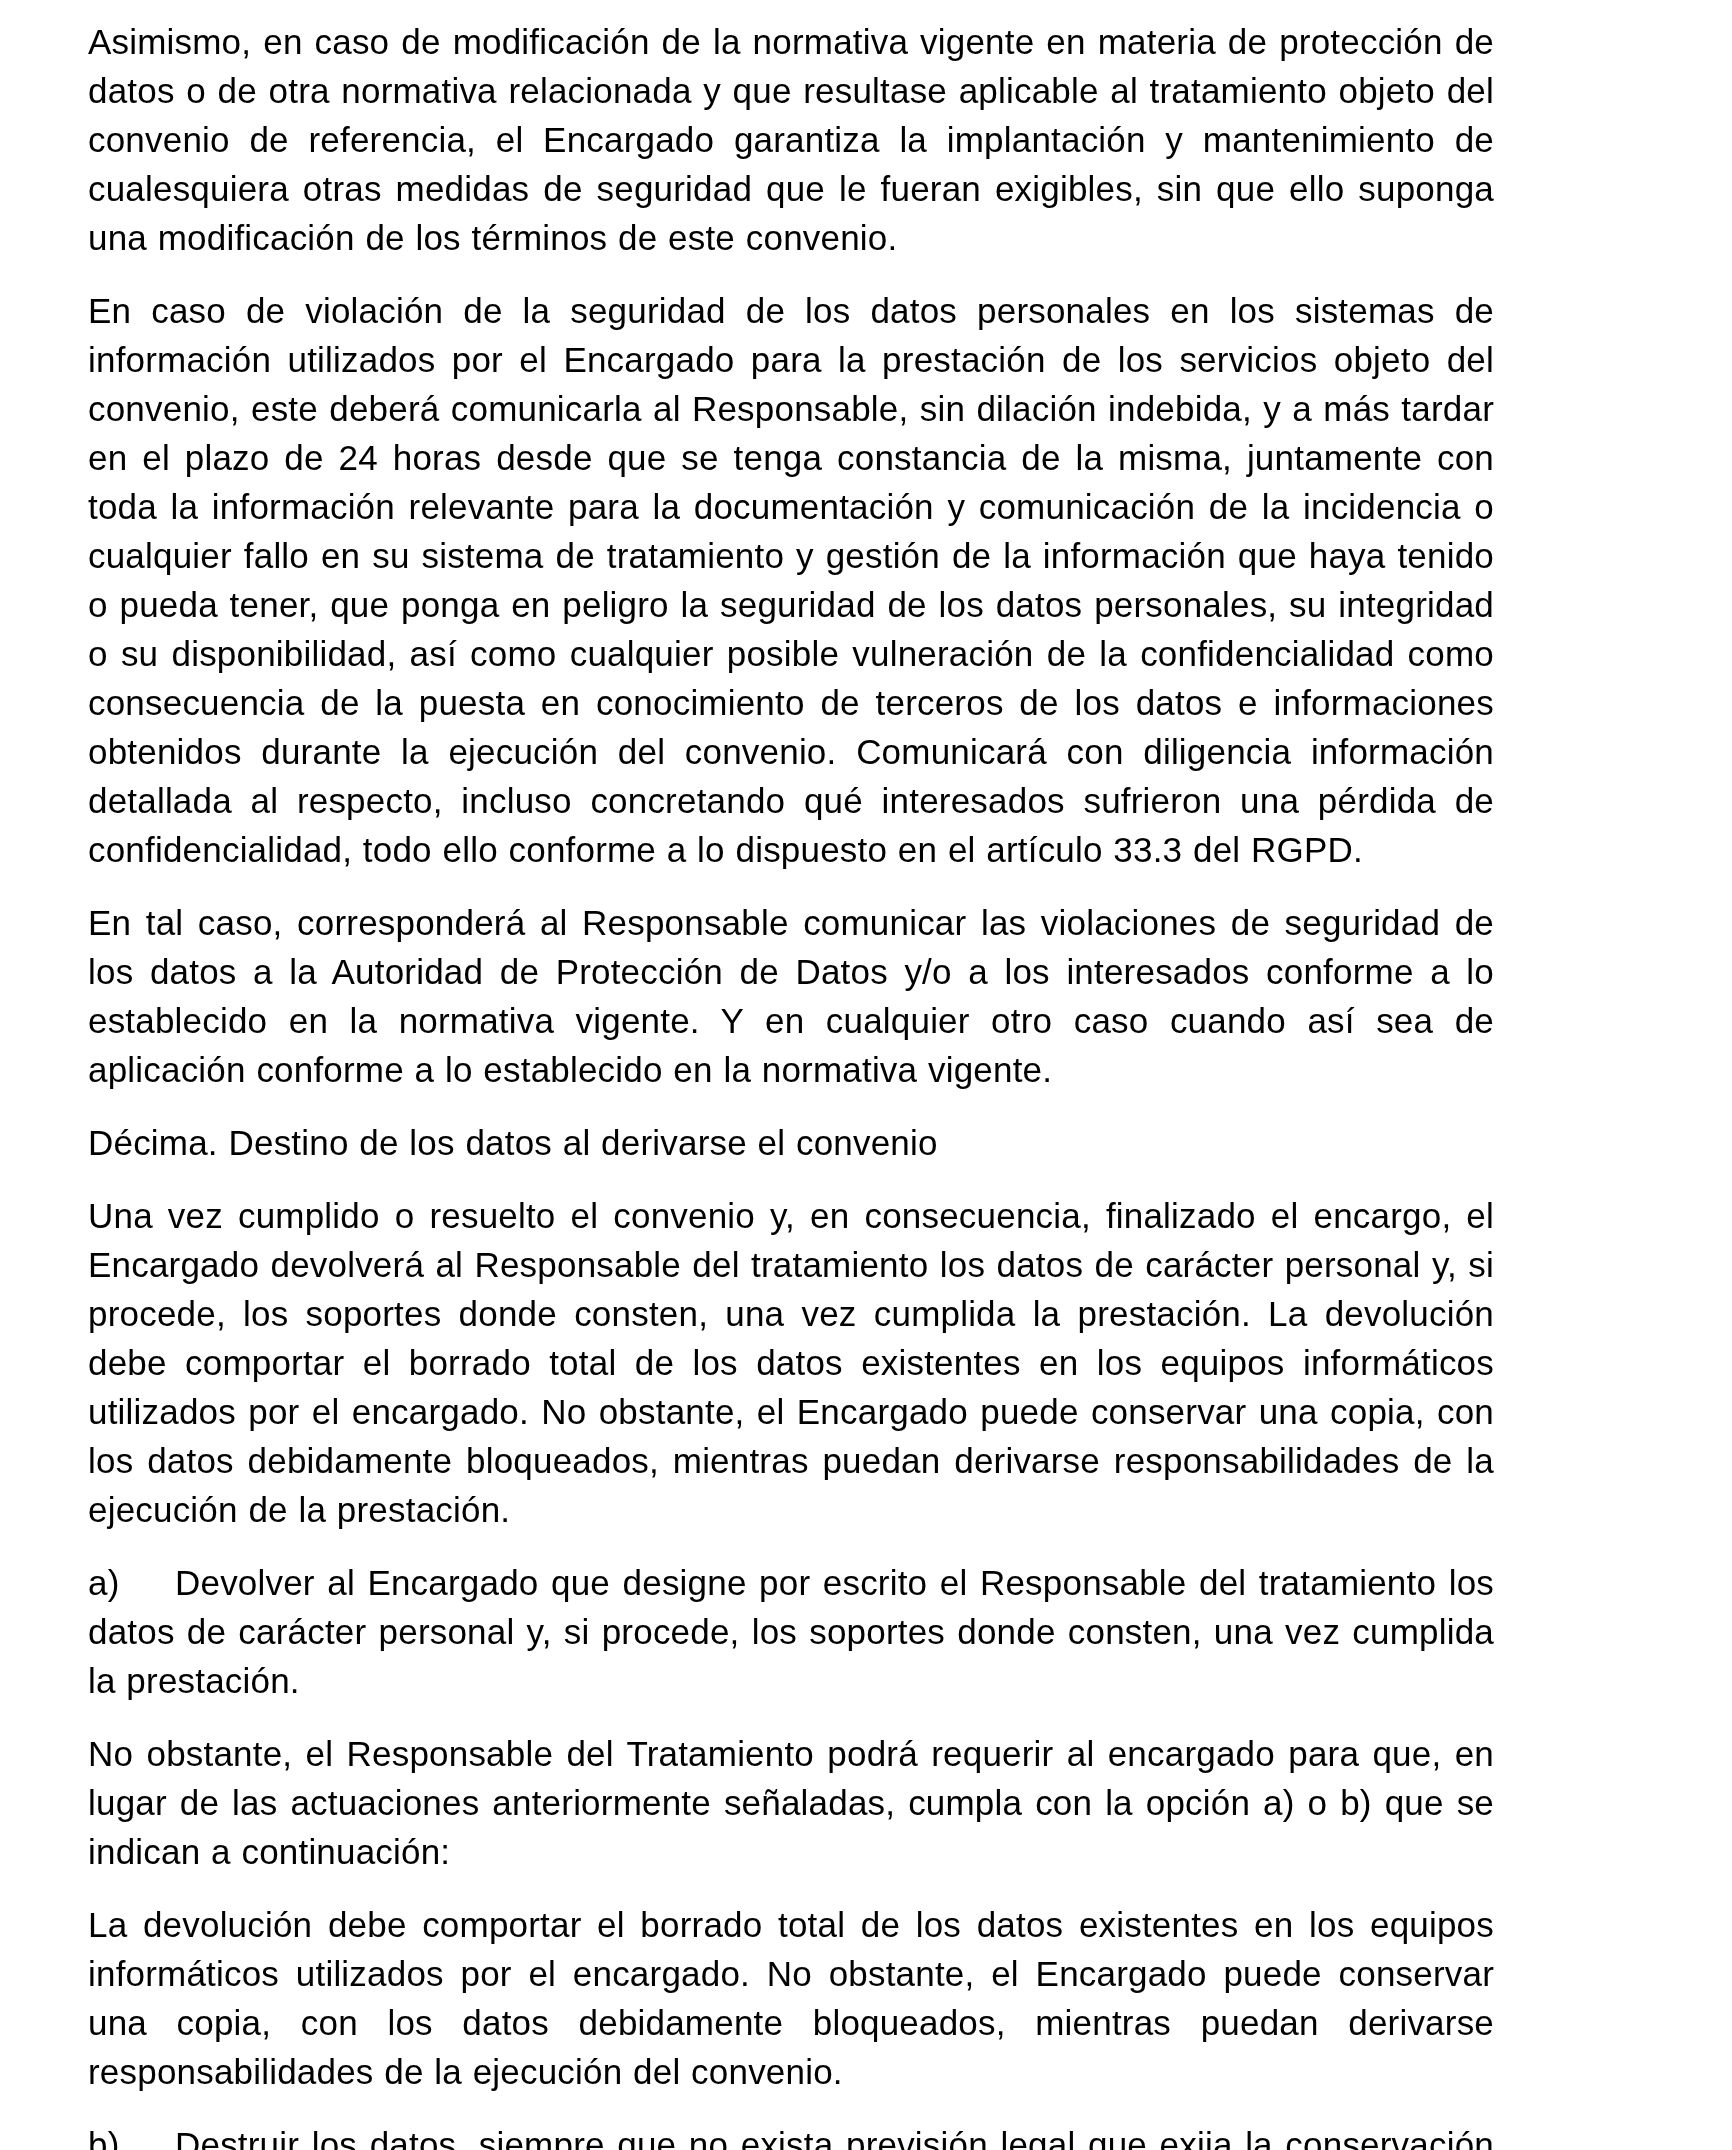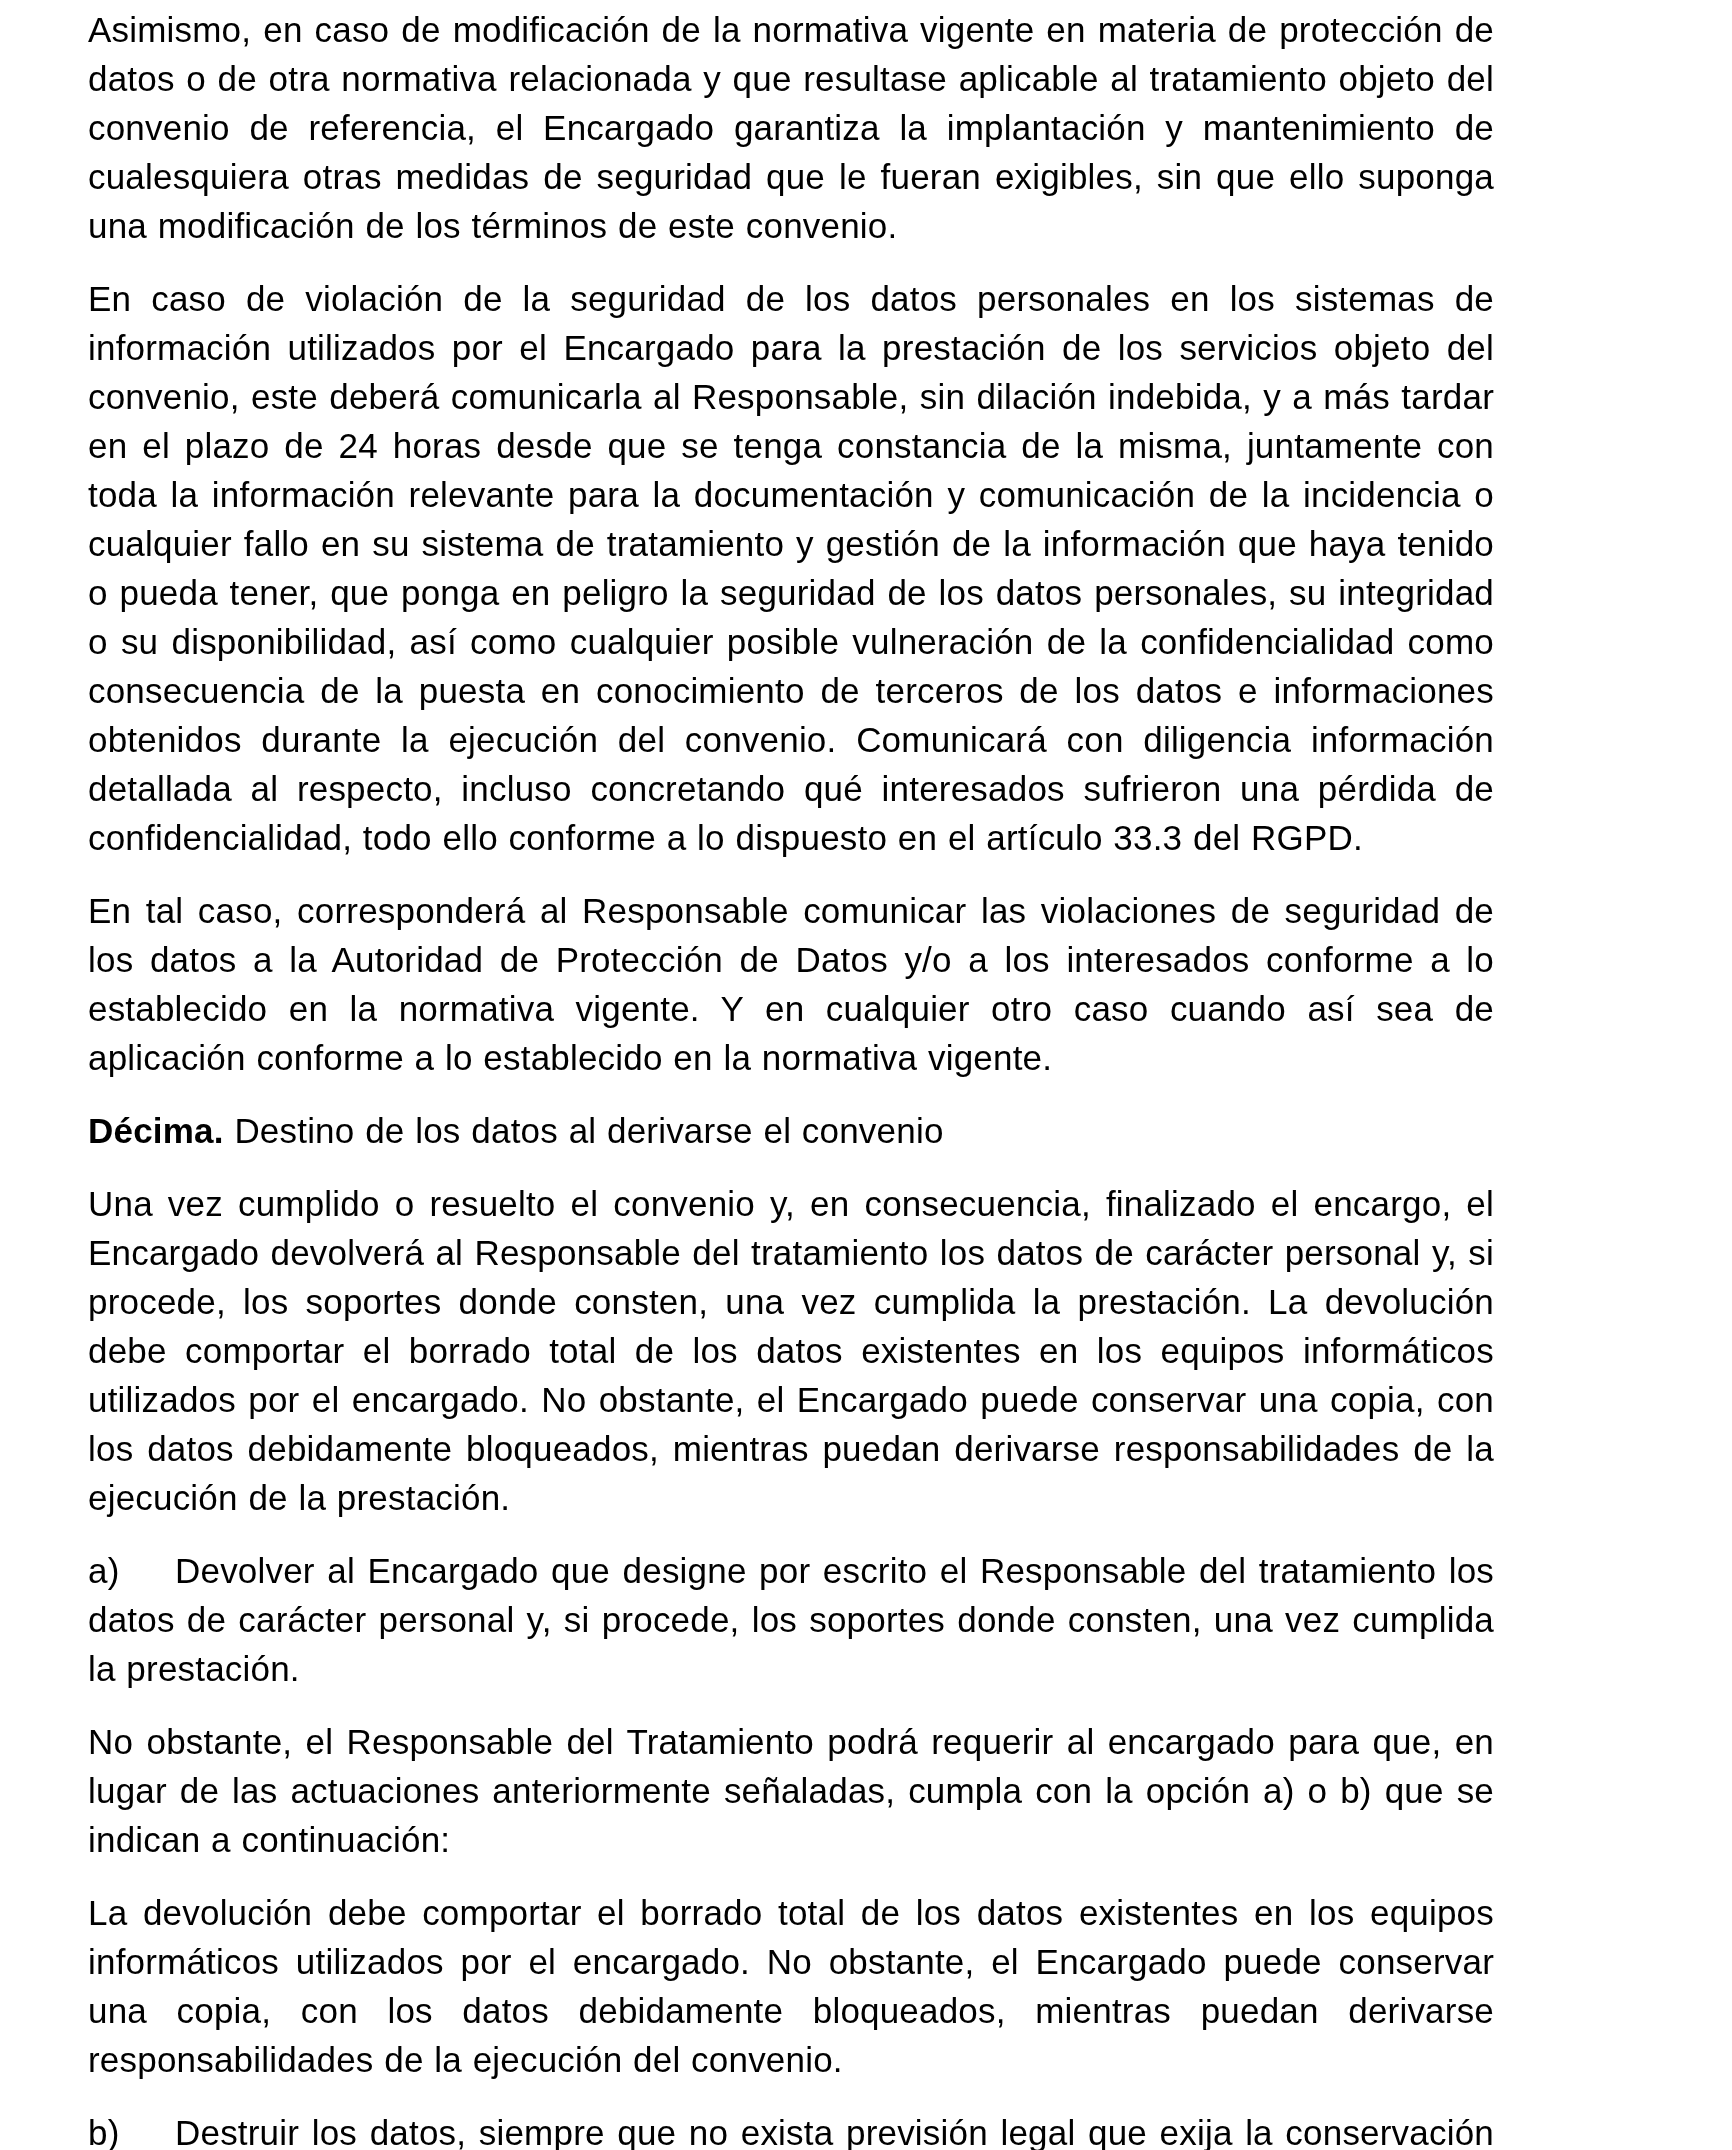--- a/index.html
+++ b/index.html
@@ -6,35 +6,35 @@
     margin: 0;
     padding: 0;
     background: #ffffff;
   }
   .page {
     position: relative;
     width: 1580px;
     height: 2151px;
     background: #ffffff;
     box-sizing: border-box;
-    padding: 5px 86px 0 88px;
+    padding: 17px 86px 0 88px;
     font-family: "Liberation Sans", sans-serif;
     color: #000000;
     overflow: hidden;
   }
   p.para {
     font-size: 35px;
     line-height: 49px;
     text-align: justify;
     margin: 0 0 24px 0;
     letter-spacing: 0.2px;
     word-spacing: 0.8px;
   }
   p.para.heading strong {
-    font-weight: bold;
+    font-weight: normal;
   }
   p.para .marker {
     display: inline-block;
     width: 87px;
   }
 </style>
 </head>
 <body>
 
 <div class="page">

